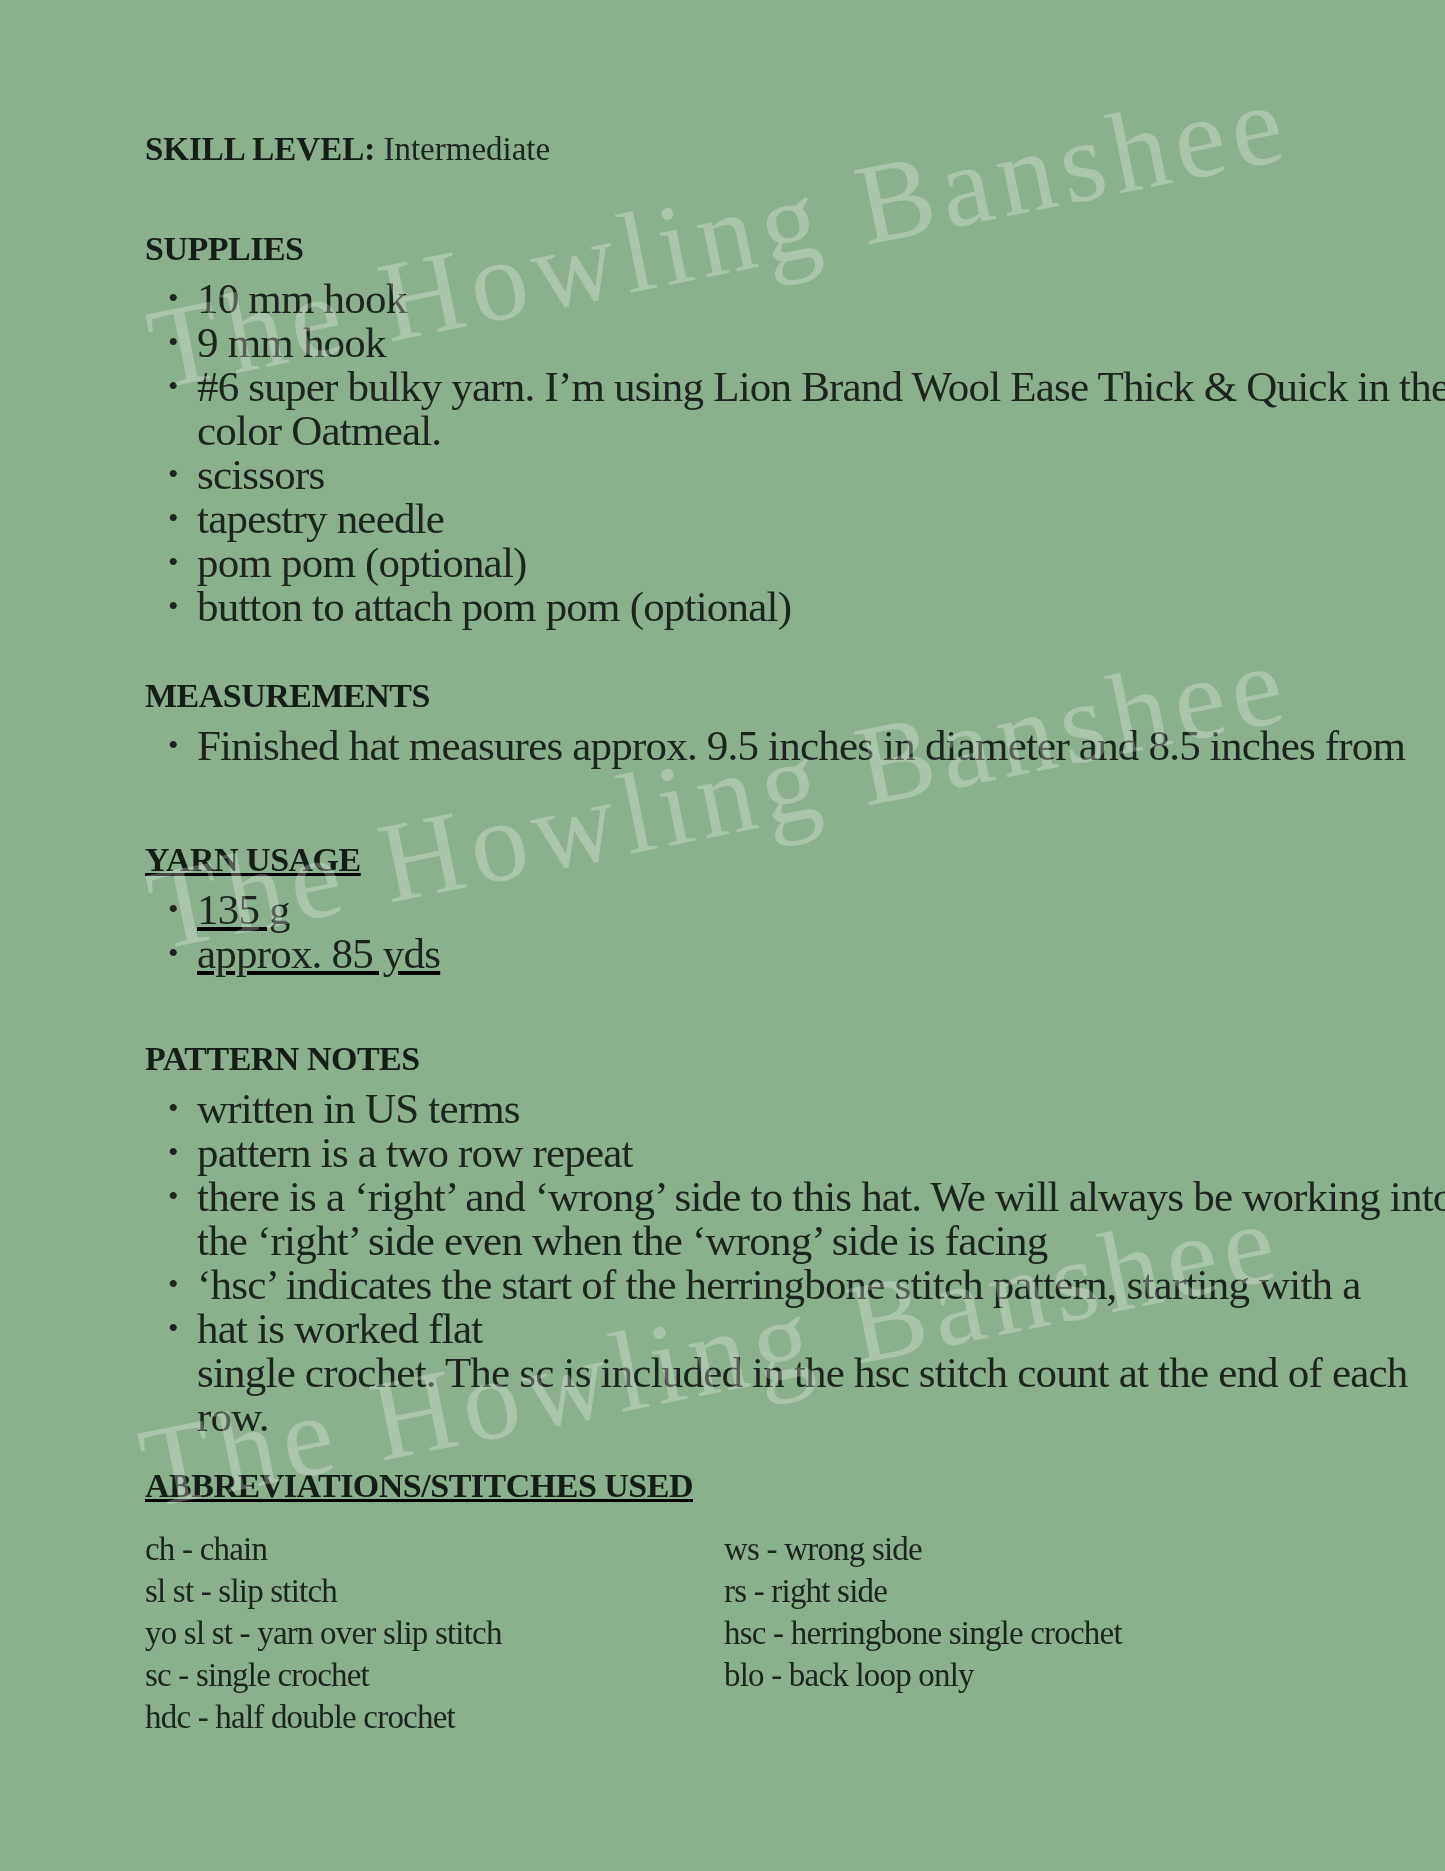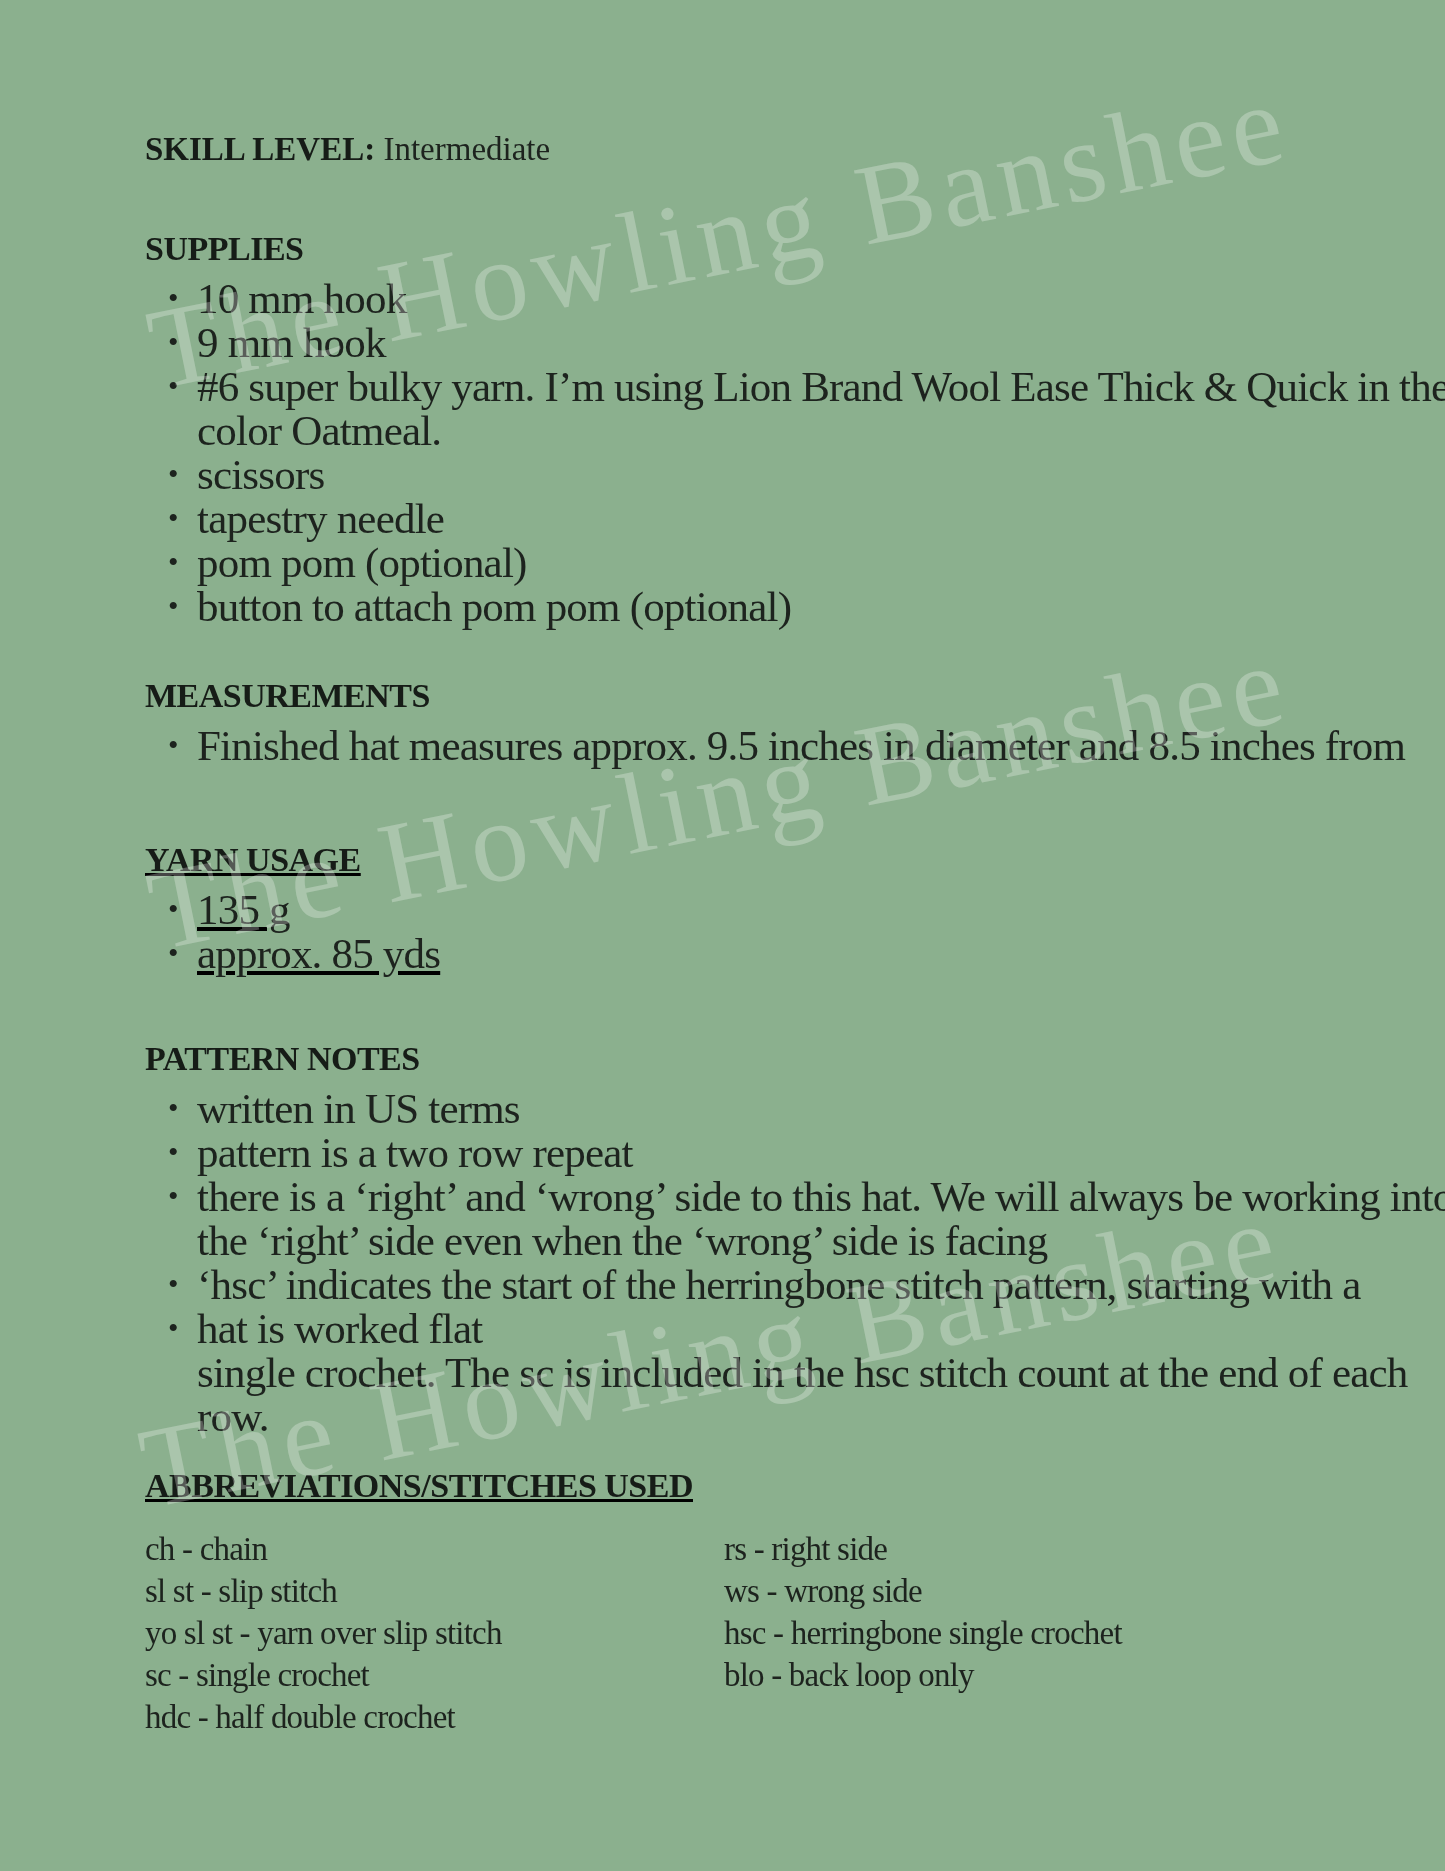--- a/index.html
+++ b/index.html
@@ -128,22 +128,22 @@
     <div class="heading">ABBREVIATIONS/STITCHES USED</div>
     <div class="abbrev-cols">
       <div class="abbrev-col left">
         <div class="abbrev-line">ch - chain</div>
         <div class="abbrev-line">sl st - slip stitch</div>
         <div class="abbrev-line">yo sl st - yarn over slip stitch</div>
         <div class="abbrev-line">sc - single crochet</div>
         <div class="abbrev-line">hdc - half double crochet</div>
       </div>
       <div class="abbrev-col right">
+        <div class="abbrev-line">ws - wrong side</div>
         <div class="abbrev-line">rs - right side</div>
-        <div class="abbrev-line">ws - wrong side</div>
         <div class="abbrev-line">hsc - herringbone single crochet</div>
         <div class="abbrev-line">blo - back loop only</div>
       </div>
     </div>
   </div>
 
 </div>
 
 <div class="wm" style="left:158px;top:293px;">The Howling Banshee</div>
 <div class="wm" style="left:158px;top:854px;">The Howling Banshee</div>

